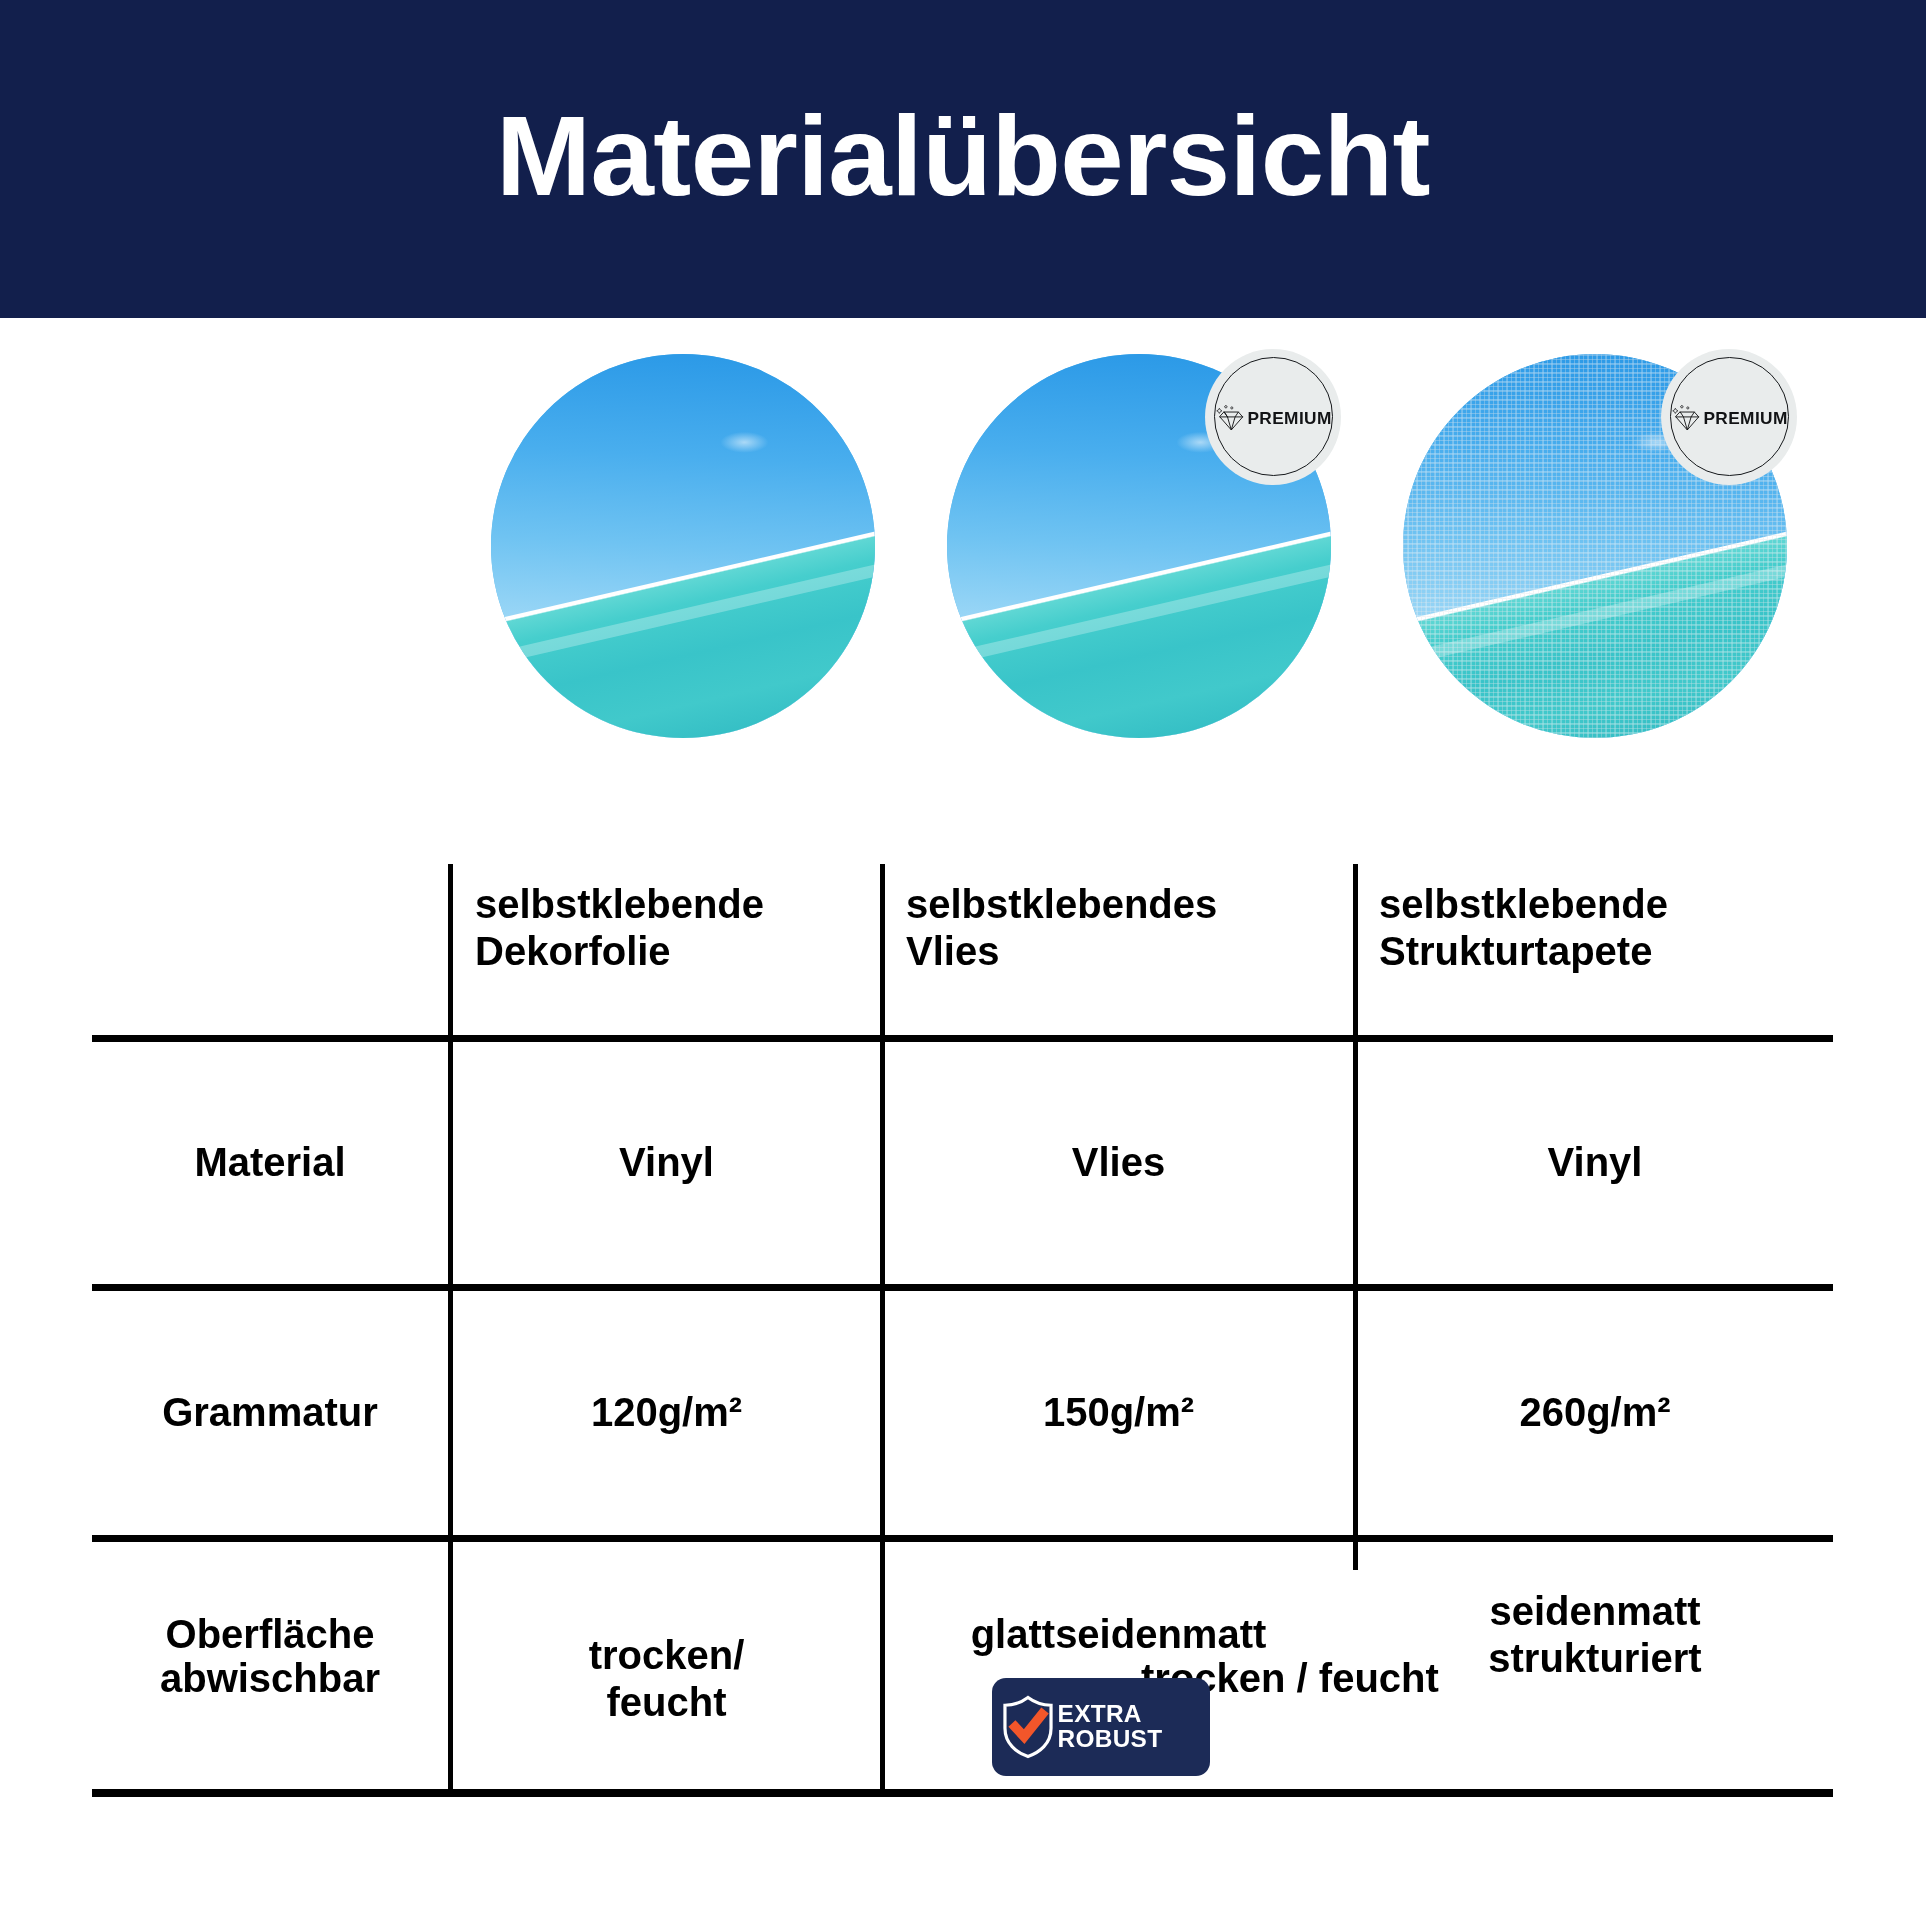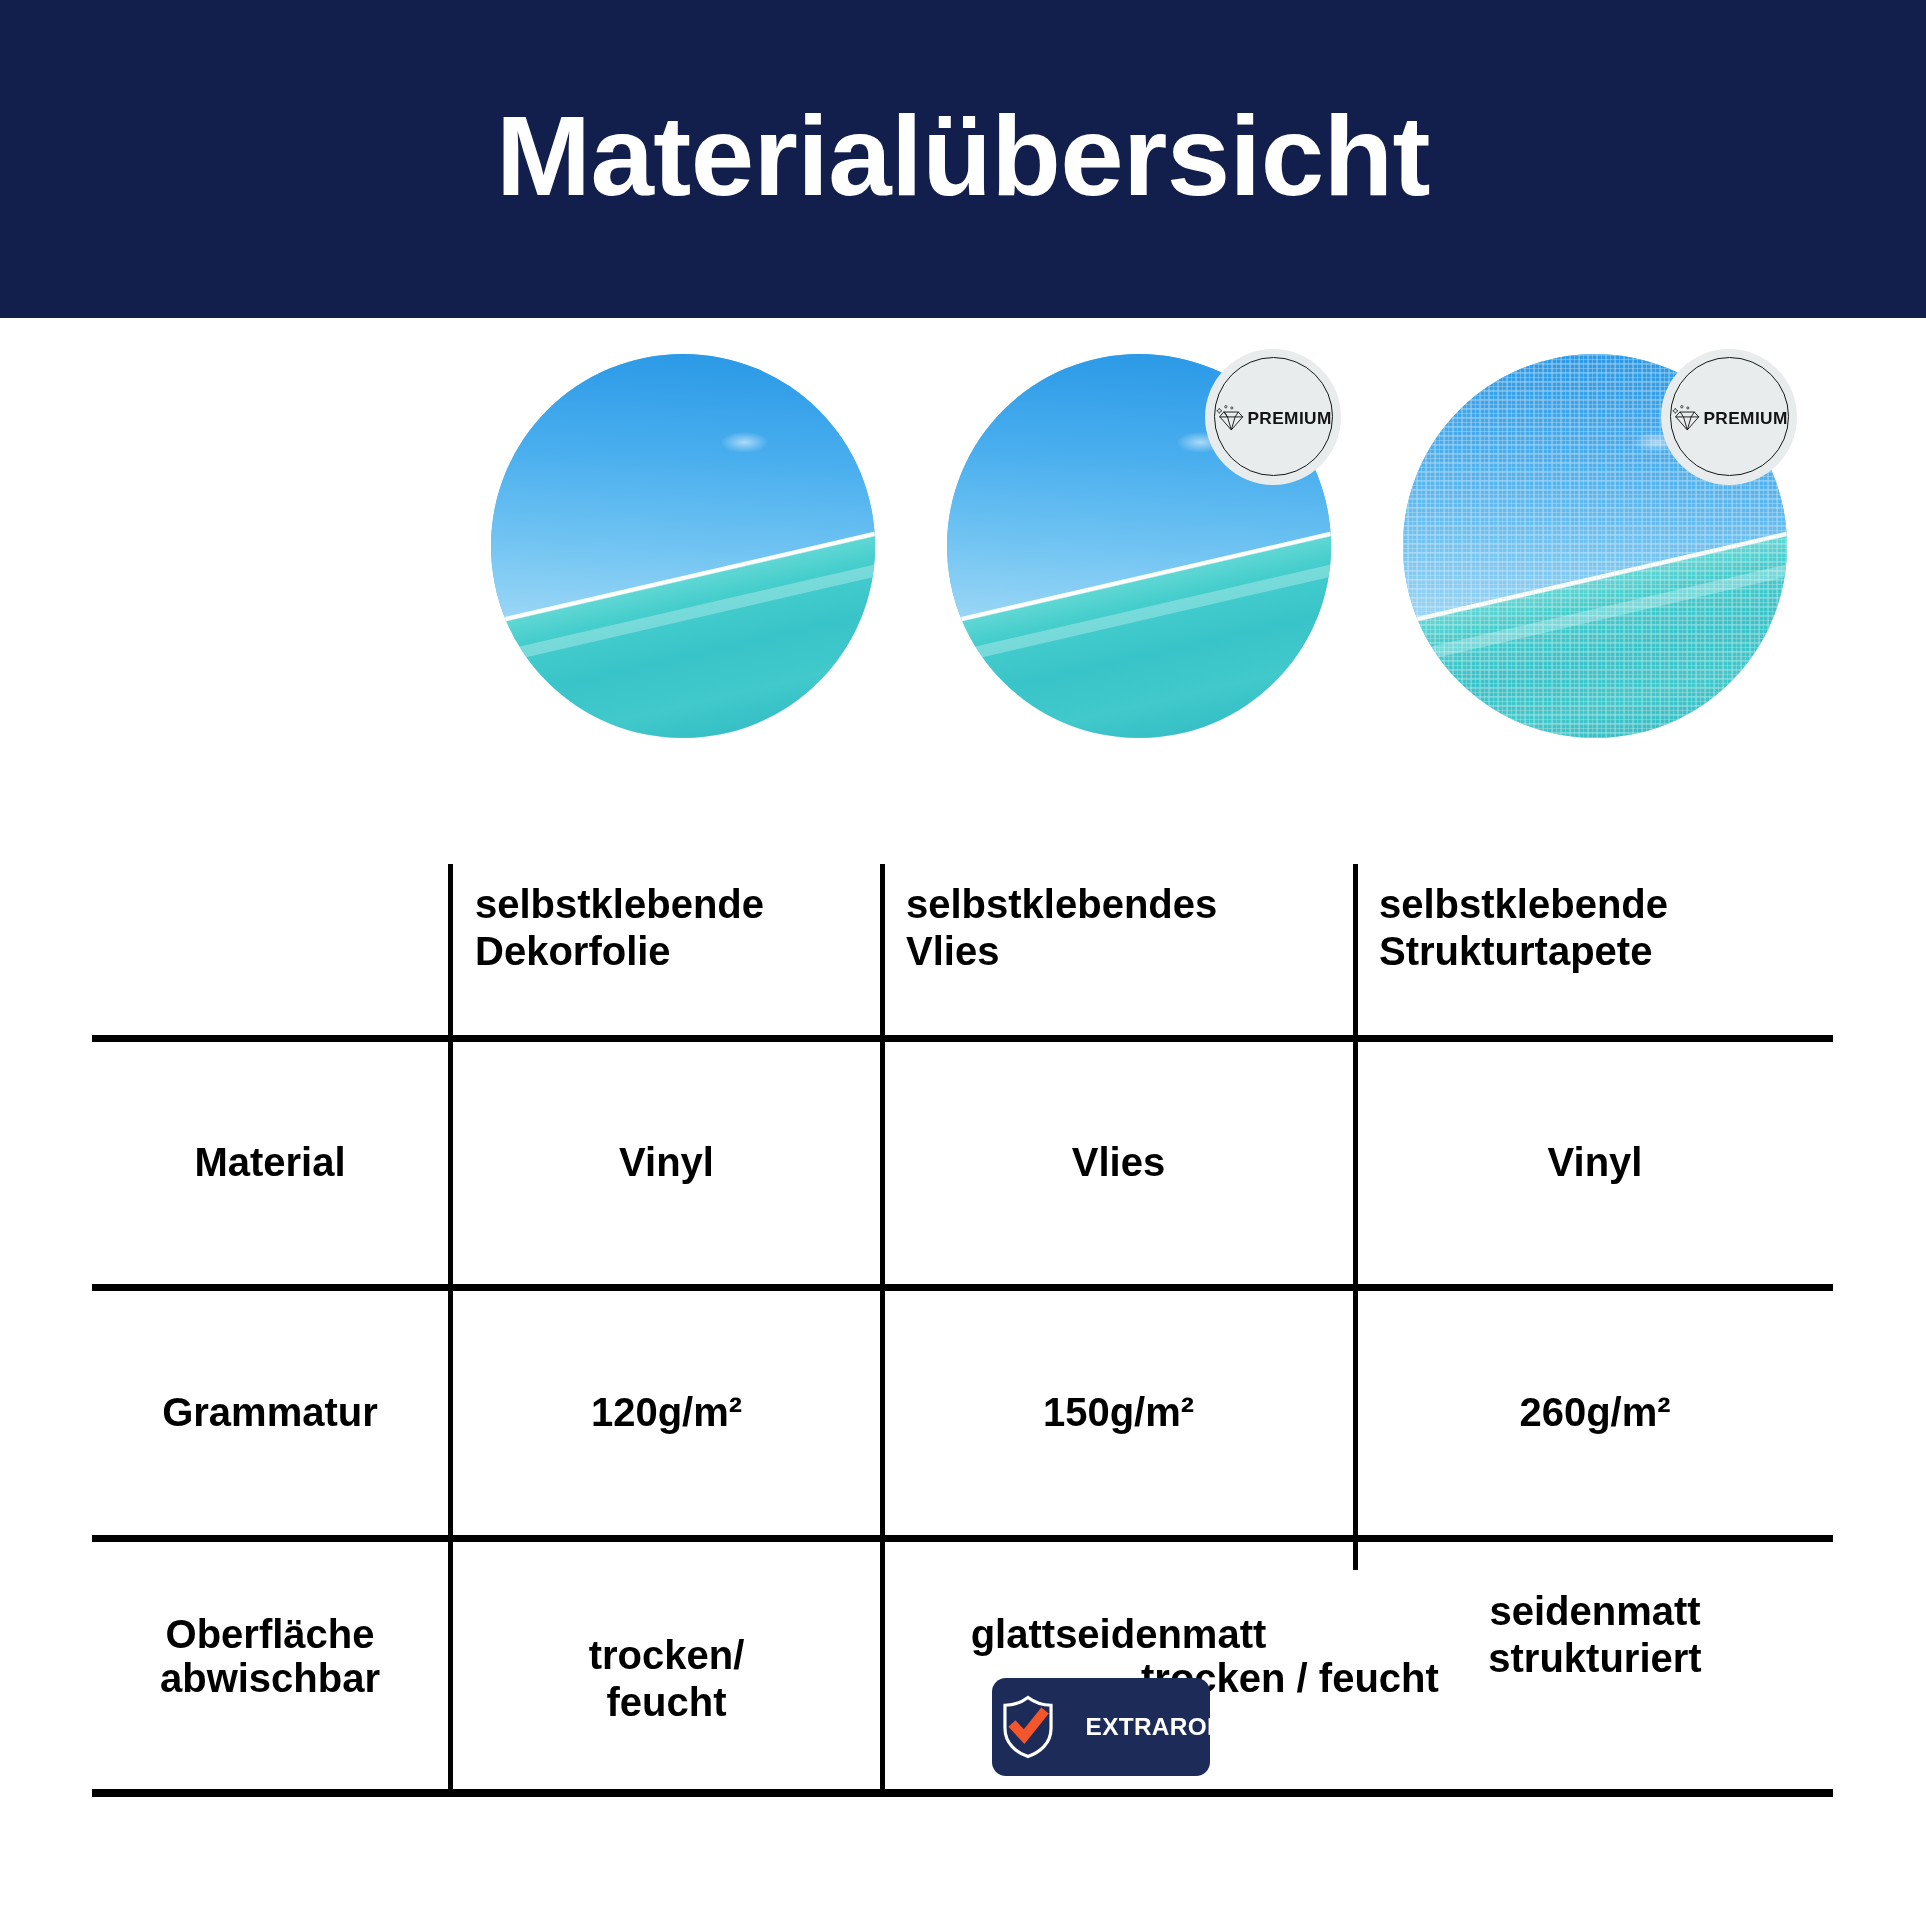--- a/index.html
+++ b/index.html
@@ -217,28 +217,27 @@
     border-radius: 14px;
     background: #1c2b57;
     display: flex;
     align-items: center;
     padding-left: 9px;
     box-sizing: border-box;
   }
   #robust-shield { width: 54px; height: 64px; flex: 0 0 auto; margin-right: 2.6px;}
   #robust-words {
     display: flex;
-    flex-direction: row;
+    flex-direction: column;
     justify-content: center;
     color: #ffffff;
     font-weight: 800;
     font-size: 24.4px;
     line-height: 1.02;
     letter-spacing: 0.3px;
-    margin-left: 28px;
   }
 </style>
 </head>
 <body>
 
 <div id="header-band">
   <div id="header-title">Materialübersicht</div>
 </div>
 
 <div id="circle-strip">

